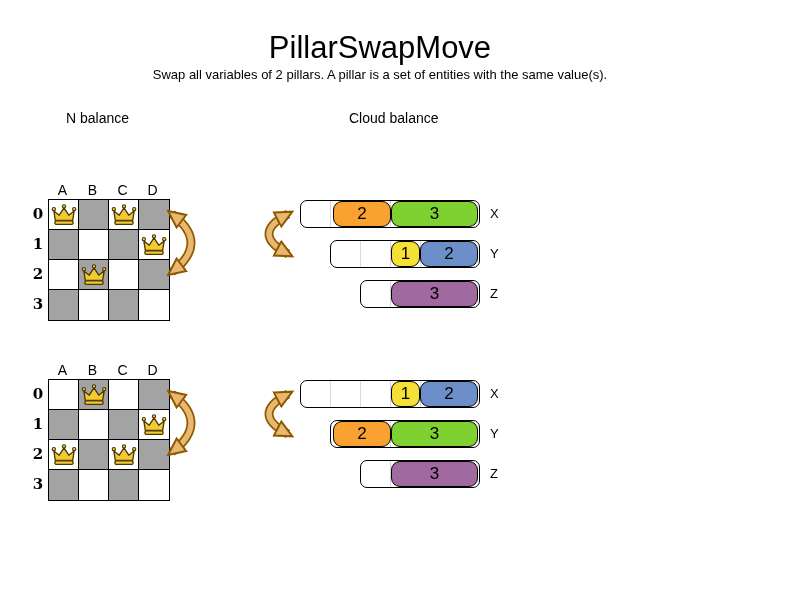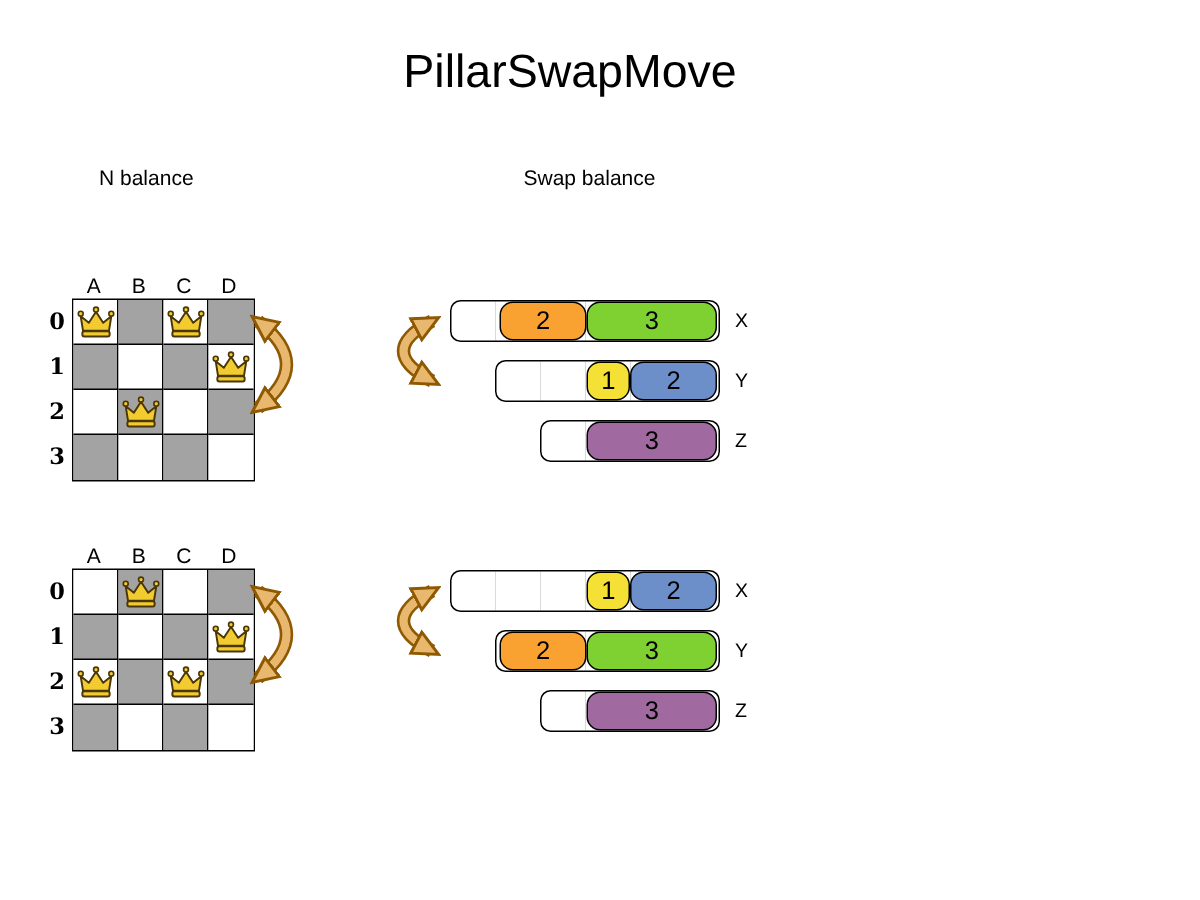--- a/index.html
+++ b/index.html
@@ -35,23 +35,24 @@
   .clab{position:absolute;left:490px;font-size:13px;height:16px;line-height:16px;}
 
   .arrow-svg{position:absolute;overflow:visible;}
 </style>
 </head>
 <body>
 
 <div class="page">
 
   <div class="title">PillarSwapMove</div>
+  <div class="subtitle">Swap all variables of 2 pillars. A pillar is a set of entities with the same value(s).</div>
 
   <div class="section-label nq">N balance</div>
-  <div class="section-label cb">Swap balance</div>
+  <div class="section-label cb">Cloud balance</div>
 
   <div id="board-before" class="board" style="top:182px;">
       <div class="bcol" style="left: 18px;">A</div>
       <div class="bcol" style="left: 48px;">B</div>
       <div class="bcol" style="left: 78px;">C</div>
       <div class="bcol" style="left: 108px;">D</div>
       <div class="brow" style="top: 17px;">0</div>
       <div class="brow" style="top: 47px;">1</div>
       <div class="brow" style="top: 77px;">2</div>
       <div class="brow" style="top: 107px;">3</div>

